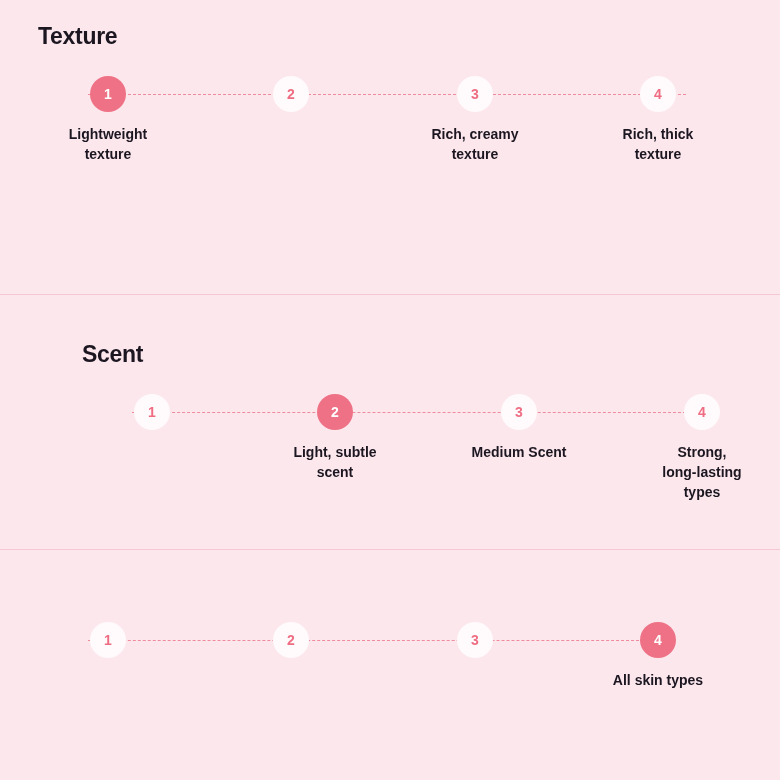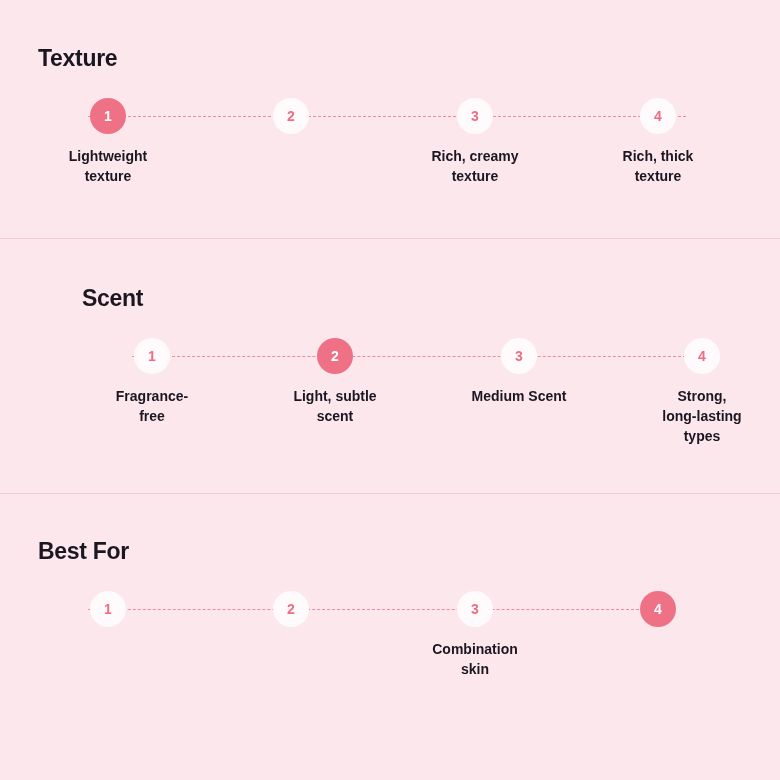--- a/index.html
+++ b/index.html
@@ -17,21 +17,21 @@
     position: relative;
     width: 780px;
     height: 780px;
     background: #fce7ed;
   }
   .section {
     position: relative;
     box-sizing: border-box;
     width: 780px;
   }
-  .section.s0 { height: 239px; padding-top: 46px; }
+  .section.s0 { height: 295px; padding-top: 24px; }
   .section.s1 { height: 255px; padding-top: 47px; padding-left: 44px; }
   .section.s2 { height: 286px; padding-top: 45px; }
 
   .divider {
     position: absolute;
     left: 0;
     right: 0;
     height: 1px;
     background: #f6c8d3;
   }
@@ -129,22 +129,20 @@
     </div>
     <div class="divider"></div>
   </div>
 
   <div class="section s1">
     <h2 class="section-title">Scent</h2>
     <div class="track tall">
       <div class="dash-line" style="left:88px; right:94px;"></div>
       <div class="step" style="left:108px;">
         <div class="bubble inactive">1</div>
-        <div class="step-label">Fragrance-
-free</div>
       </div>
       <div class="step" style="left:291px;">
         <div class="bubble active">2</div>
         <div class="step-label">Light, subtle
 scent</div>
       </div>
       <div class="step" style="left:475px;">
         <div class="bubble inactive">3</div>
         <div class="step-label">Medium Scent</div>
       </div>
@@ -152,33 +150,31 @@
         <div class="bubble inactive">4</div>
         <div class="step-label">Strong,
 long-lasting
 types</div>
       </div>
     </div>
     <div class="divider"></div>
   </div>
 
   <div class="section s2">
-    <h2 class="section-title">Best For</h2>
     <div class="track">
       <div class="dash-line" style="left:88px; right:136px;"></div>
       <div class="step" style="left:108px;">
         <div class="bubble inactive">1</div>
       </div>
       <div class="step" style="left:291px;">
         <div class="bubble inactive">2</div>
       </div>
       <div class="step" style="left:475px;">
         <div class="bubble inactive">3</div>
-        <div class="step-label">Combination
-skin</div>
       </div>
       <div class="step" style="left:658px;">
         <div class="bubble active">4</div>
+        <div class="step-label">All skin types</div>
       </div>
     </div>
   </div>
 
 </div>
 
 </body></html>

